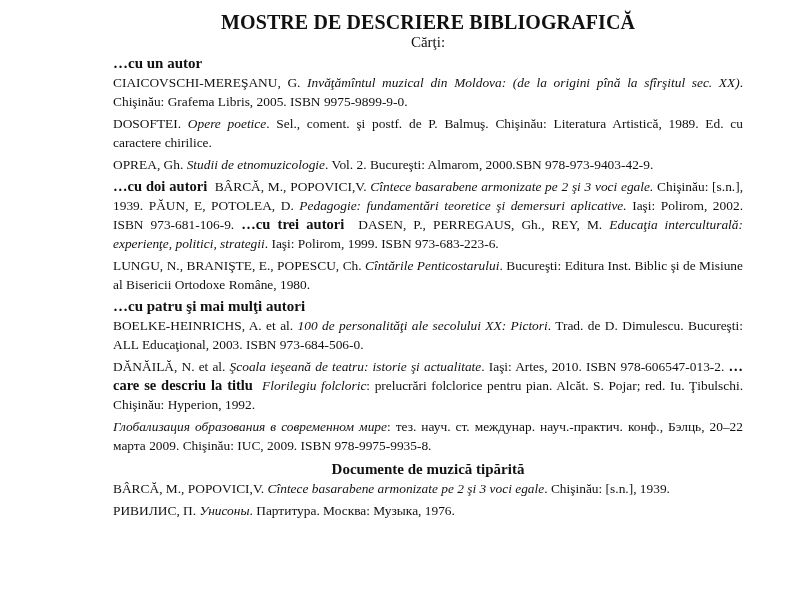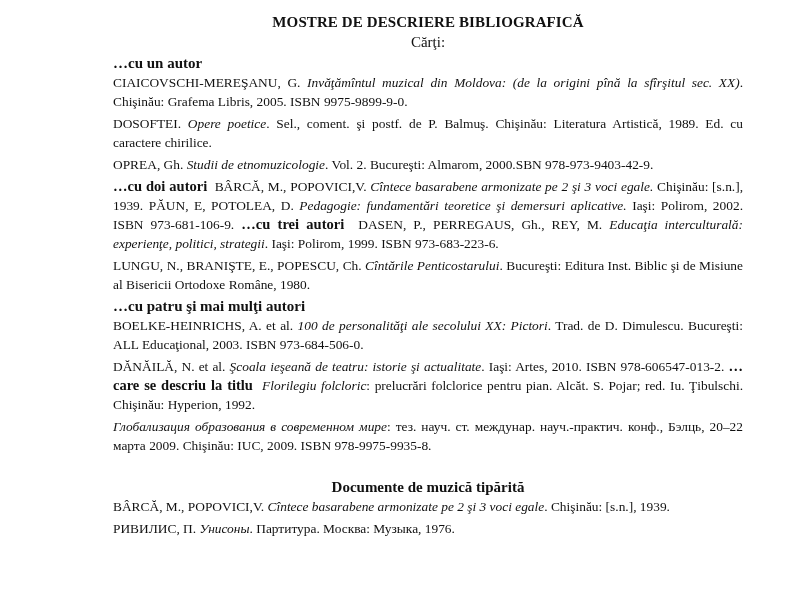--- a/index.html
+++ b/index.html
@@ -1,26 +1,26 @@
 <!DOCTYPE html>
 <html><head>
 <meta charset="utf-8">
 <style>
   html, body { margin: 0; padding: 0; background: #ffffff; }
   body { width: 800px; height: 600px; overflow: hidden; position: relative;
          font-family: "Liberation Serif", "DejaVu Serif", serif; color: #111; }
   .page { position: absolute; left: 113px; top: 8px; width: 630px; }
-  .title { text-align: center; font-weight: bold; font-size: 15px; line-height: 20px; margin: 4px 0 0 0; letter-spacing: 0.1px; }
+  .title { text-align: center; font-weight: bold; font-size: 20px; line-height: 20px; margin: 4px 0 0 0; letter-spacing: 0.1px; }
   .subtitle { text-align: center; font-weight: normal; font-size: 15px; line-height: 20px; margin: 0; }
   .h { font-weight: bold; font-size: 15px; line-height: 19px; margin: 2px 0 0 0; }
   .entry { font-size: 13.4px; line-height: 19px; margin: 0 0 3px 0; text-align: justify; }
   .entry.last-line-left { text-align-last: left; }
   .entry .i { font-style: italic; margin-top: 20px; }
   .entry .b { font-weight: bold; font-size: 14.5px; }
-  .section2 { text-align: center; font-weight: bold; font-size: 15px; line-height: 20px; margin: 22px 0 0 0; }
+  .section2 { text-align: center; font-weight: bold; font-size: 15px; line-height: 20px; margin: 4px 0 0 0; }
 </style>
 </head>
 <body>
 
 <div class="page">
   <div class="title">MOSTRE DE DESCRIERE  BIBLIOGRAFICĂ</div>
   <div class="subtitle">Cărţi:</div>
 
   <div class="h">…cu un autor</div>
   <p class="entry last-line-left">

